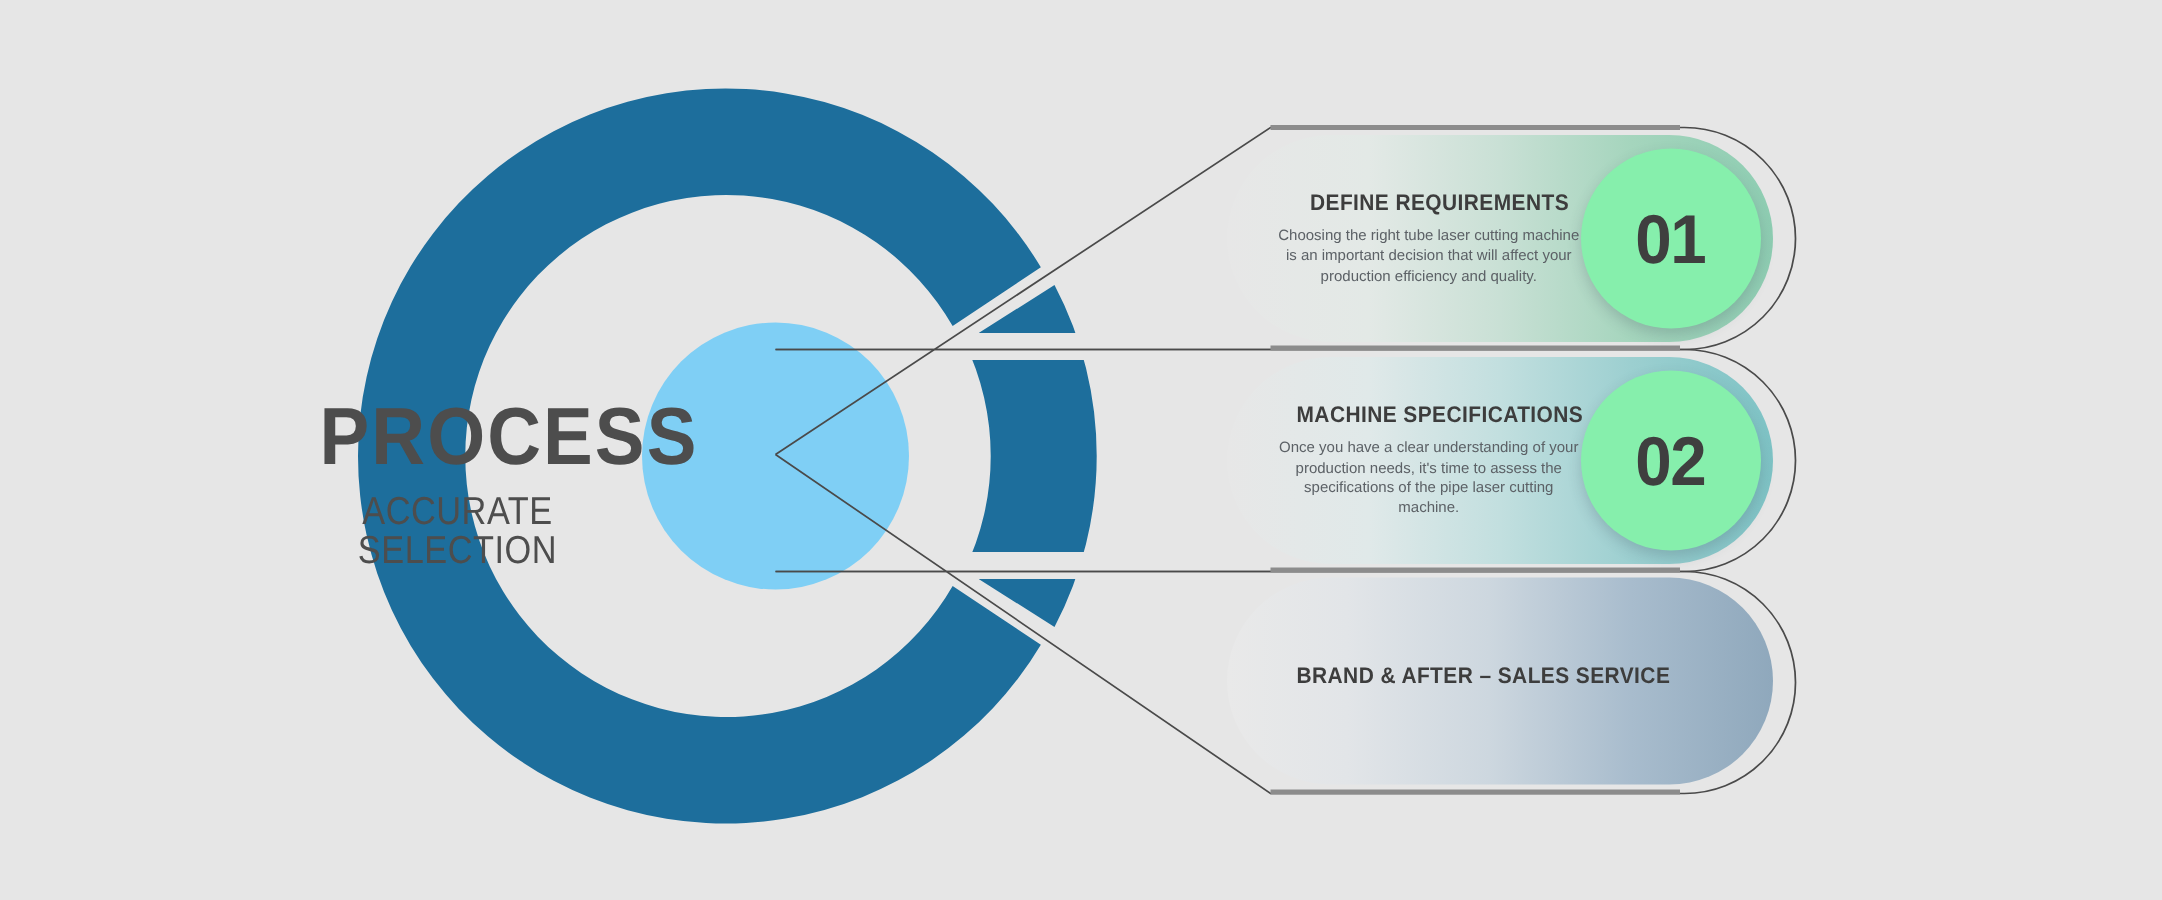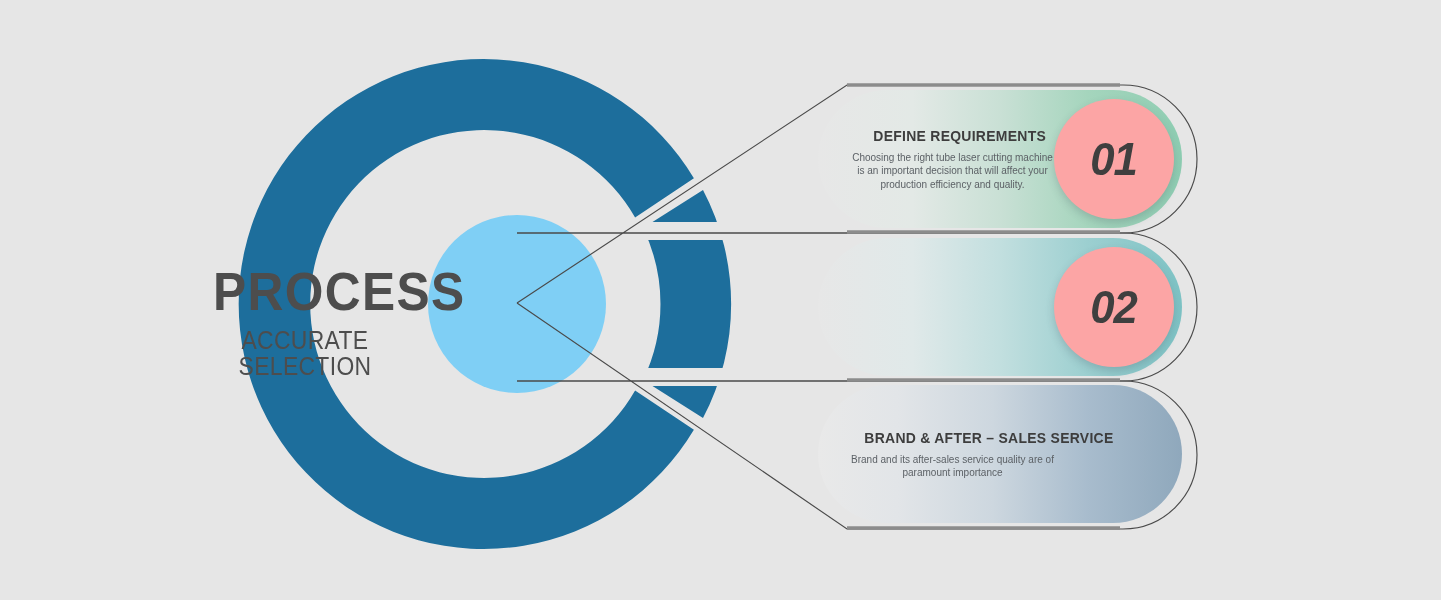--- a/index.html
+++ b/index.html
@@ -117,27 +117,26 @@
     color: #5c6166;
   }
 
   .num-circle {
     position: absolute;
     right: 8px;
     top: 9px;
     width: 120px;
     height: 120px;
     border-radius: 50%;
-    background: #fca5a5;
+    background: #86efac;
     box-shadow: 0 4px 9px rgba(60,70,80,0.22);
     display: flex;
     align-items: center;
     justify-content: center;
     user-select: none;
-    font-style: italic;
   }
   .num-text {
     font-family: "Liberation Sans Narrow", "Liberation Sans", sans-serif;
     font-size: 46px;
     font-weight: bold;
     color: #3f3f3f;
     letter-spacing: -1px;
     transform: scaleX(0.95);
   }
 
@@ -217,26 +216,29 @@
       <div class="card-title">DEFINE REQUIREMENTS</div>
       <div class="card-desc">Choosing the right tube laser cutting machine is an important decision that will affect your production efficiency and quality.</div>
     </div>
     <div class="num-circle">
       <span class="num-text">01</span>
     </div>
   </div>
 
   <div class="card card-2">
     <div class="card-body"></div>
+    <div class="card-text">
+      <div class="card-title">MACHINE SPECIFICATIONS</div>
+      <div class="card-desc">Once you have a clear understanding of your production needs, it's time to assess the specifications of the pipe laser cutting machine.</div>
+    </div>
     <div class="num-circle">
       <span class="num-text">02</span>
     </div>
   </div>
 
   <div class="card card-3">
     <div class="card-body"></div>
     <div class="card-text">
       <div class="card-title">BRAND &amp; AFTER – SALES SERVICE</div>
-      <div class="card-desc">Brand and its after-sales service quality are of paramount importance</div>
     </div>
   </div>
 
 </div>
 
 </body></html>

